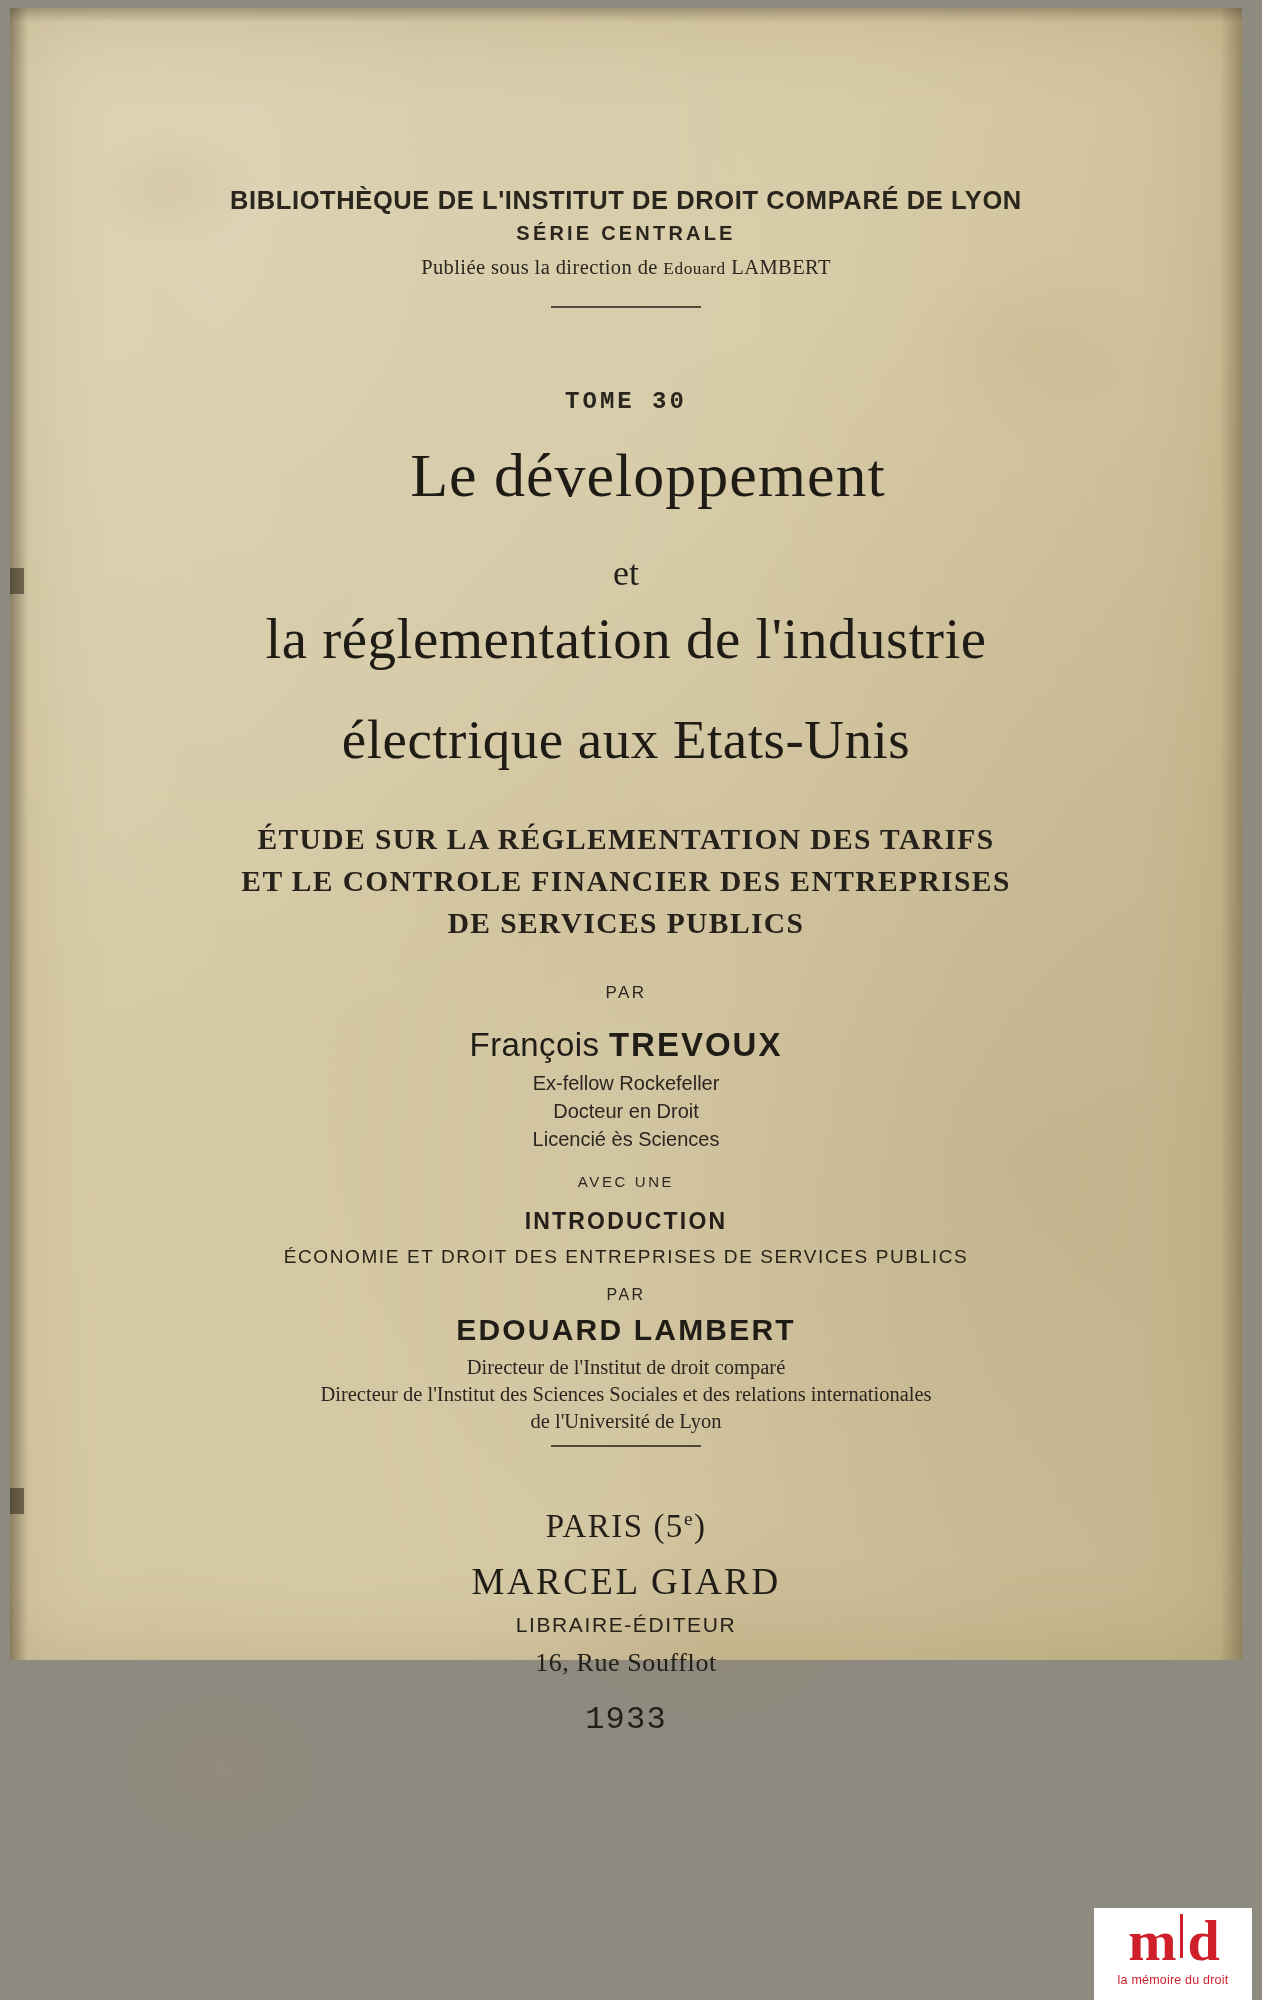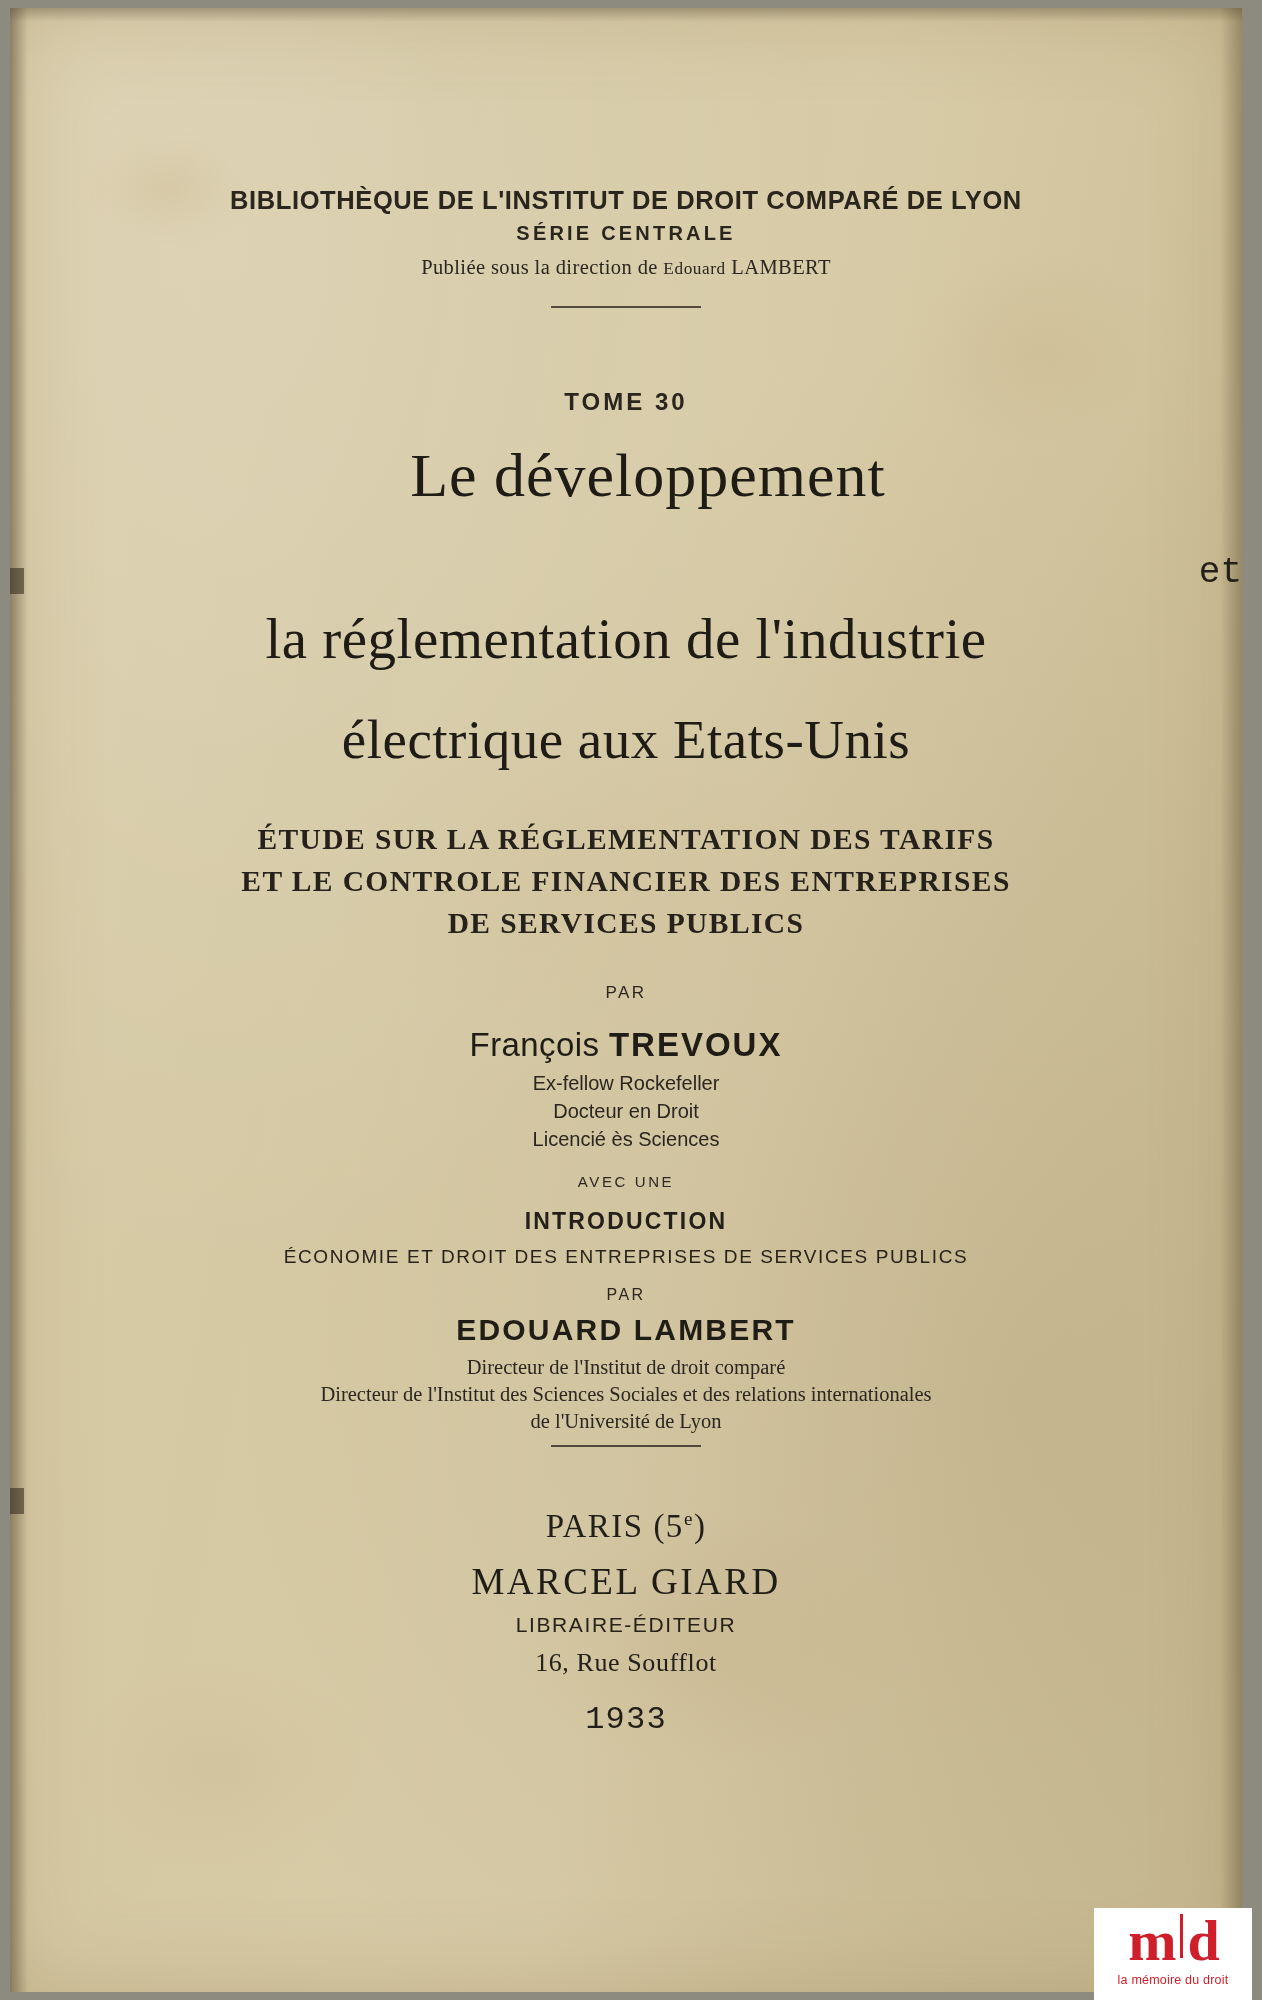--- a/index.html
+++ b/index.html
@@ -20,21 +20,21 @@
     height: 2000px;
     background: #8d8a80;
   }
 
   
   .cover {
     position: absolute;
     left: 10px;
     top: 8px;
     width: 1232px;
-    height: 1984px;
+    height: 1652px;
     background:
       radial-gradient(ellipse at 18% 12%, rgba(255,255,255,0.16), rgba(255,255,255,0) 42%),
       radial-gradient(ellipse at 82% 70%, rgba(120,95,55,0.13), rgba(120,95,55,0) 55%),
       linear-gradient(100deg, #d9cda9 0%, #d5c9a4 28%, #d8cca8 55%, #cfc29b 80%, #c9bc93 100%);
     box-shadow: inset 0 0 90px rgba(140,115,70,0.30);
   }
 
   
   .blotch {
     position: absolute;
@@ -116,42 +116,41 @@
     background: #3a3228;
     opacity: 0.85;
     left: 50%;
     transform: translateX(-50%);
   }
   .rule-top { top: 298px; width: 150px; }
   .rule-bottom { top: 1437px; width: 150px; }
 
   .tome {
     top: 380px;
-    font-family: Liberation Sans, sans-serif;
+    font-family: Liberation Mono, monospace;
     font-weight: bold;
     font-size: 24px;
     letter-spacing: 3px;
     color: #2a251d;
   }
 
   
   .title1 {
     top: 432px;
     font-family: "Liberation Serif", serif;
     font-size: 62px;
     letter-spacing: 1px;
     color: #1f1c16;
     margin-left: 44px;
   }
   .title-et {
     top: 544px;
-    font-family: Liberation Mono, monospace;
+    font-family: Liberation Serif, serif;
     font-size: 36px;
     color: #241f19;
-    text-align: right;
   }
   .title2 {
     top: 598px;
     font-family: "Liberation Serif", serif;
     font-size: 57px;
     letter-spacing: 0.5px;
     color: #1f1c16;
   }
   .title3 {
     top: 700px;

